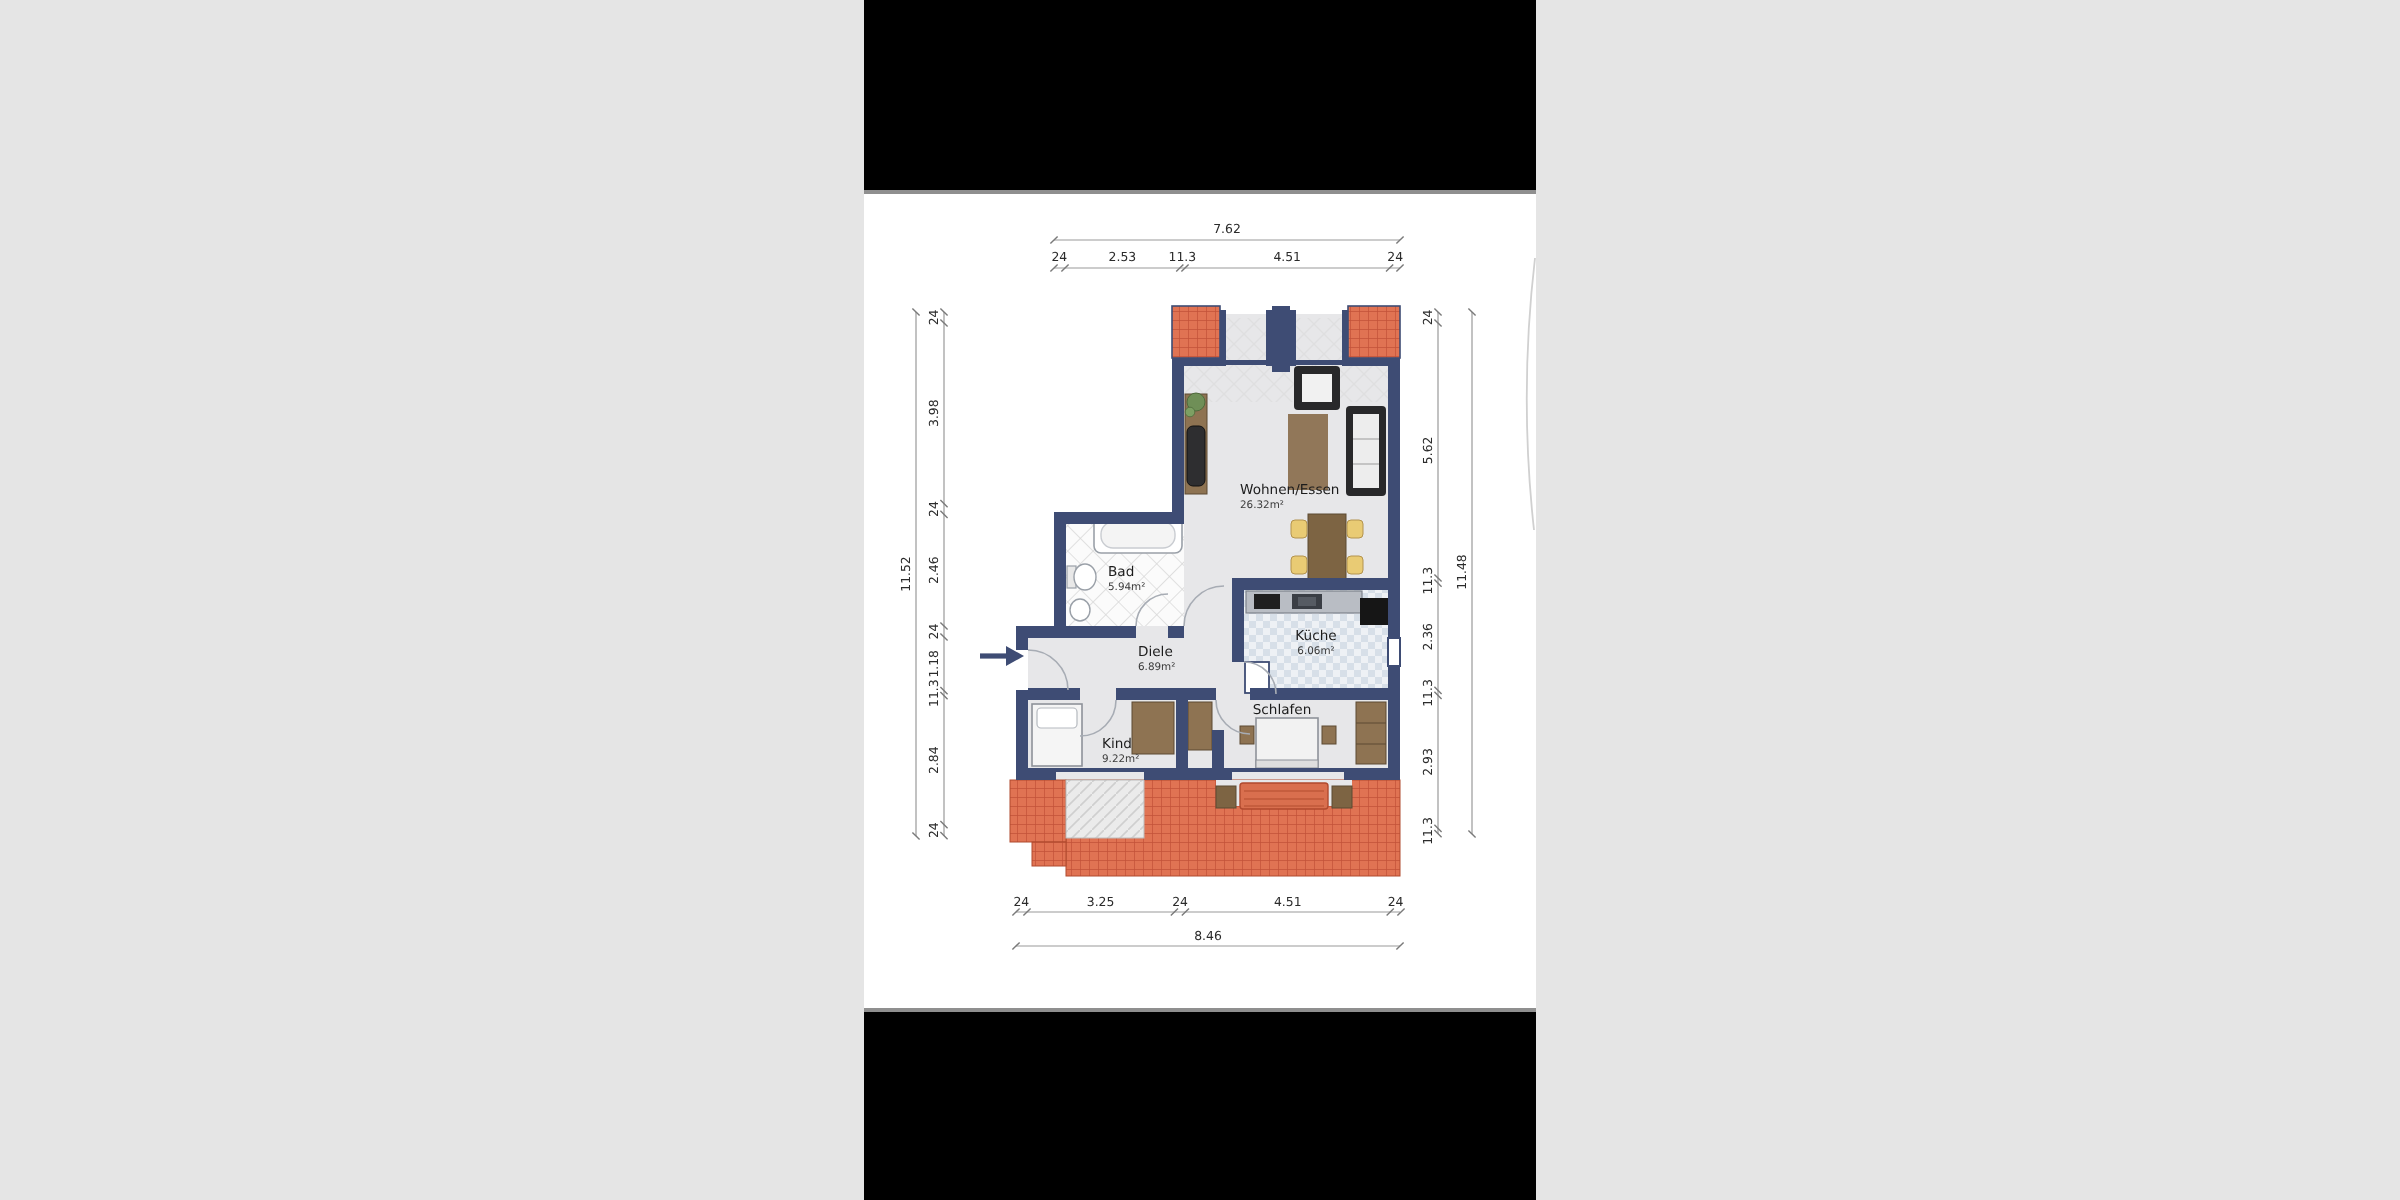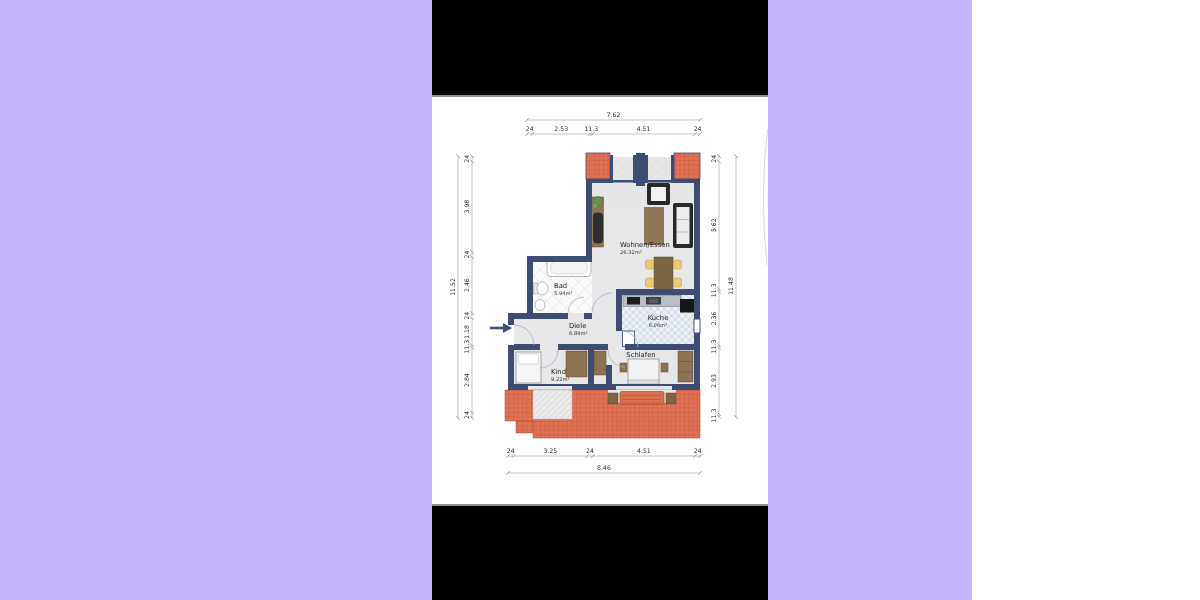--- a/index.html
+++ b/index.html
@@ -1,16 +1,16 @@
 <!DOCTYPE html>
 <html><head>
 <meta charset="utf-8">
 <style>
   html,body{margin:0;padding:0;background:#fff;}
-  .stage{position:relative;width:972px;height:600px;background:#c4b5fd;overflow:hidden;
+  .stage{position:relative;width:1200px;height:600px;background:#e5e5e5;overflow:hidden;
          font-family:"DejaVu Sans",sans-serif;}
   .col{position:absolute;left:432px;top:0;width:336px;height:600px;background:#ffffff;}
   .bar{position:absolute;left:0;width:336px;background:#000;}
   .bar.top{top:0;height:95px;border-bottom:2px solid #8f8f8f;}
   .bar.bottom{top:504px;height:96px;border-top:2px solid #8f8f8f;}
   .plan{position:absolute;left:0;top:97px;width:336px;height:407px;}
   svg{display:block;}
   .dimtxt{font-size:6.2px;fill:#2b2b2b;}
   .roomname{font-size:6.8px;fill:#1c1c1c;}
   .roomarea{font-size:5.2px;fill:#3a3a3a;}

